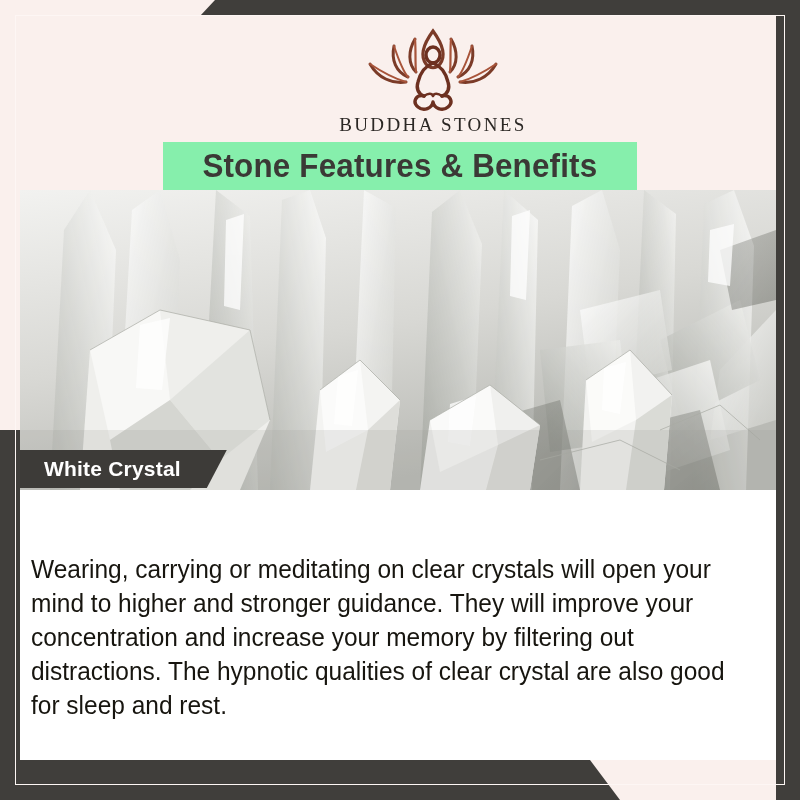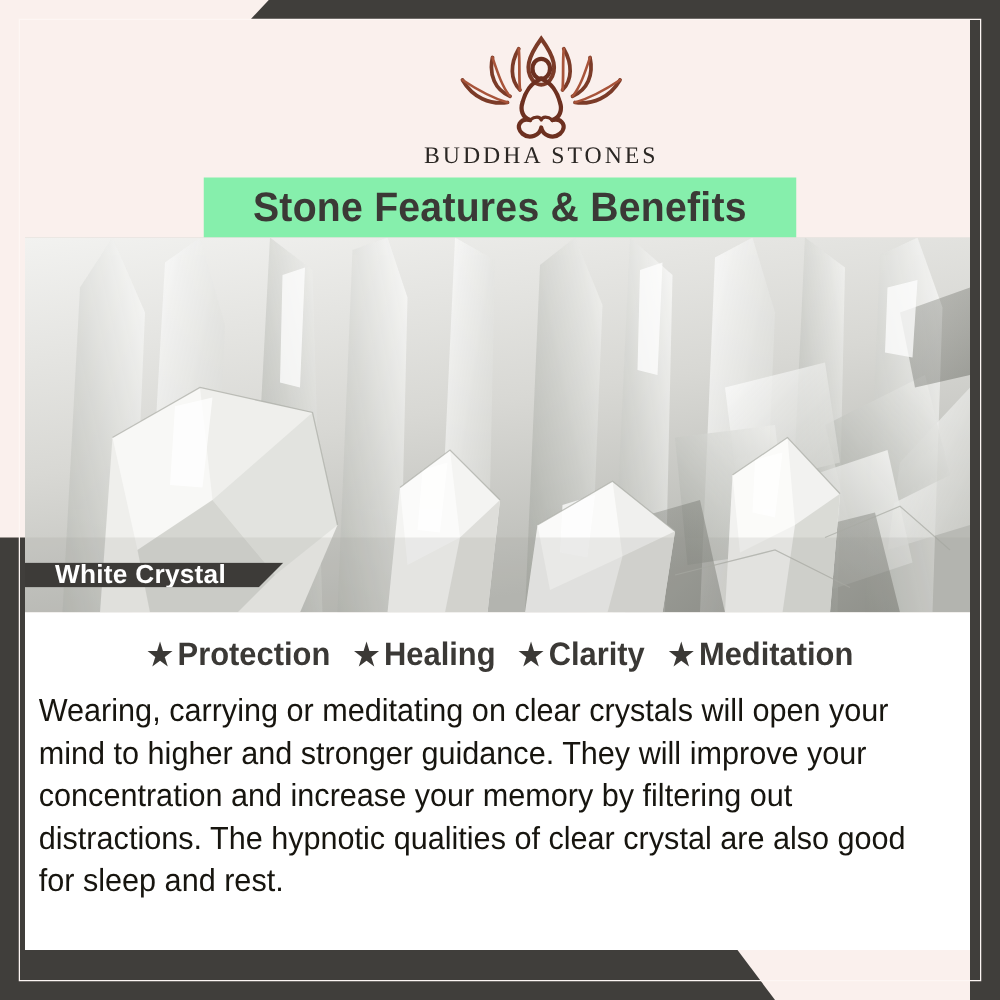--- a/index.html
+++ b/index.html
@@ -148,21 +148,21 @@
   .photo svg {
     display: block;
     width: 100%;
     height: 100%;
   }
 
   .photo-label {
     position: absolute;
     top: 450px;
     left: 20px;
-    height: 20px;
+    height: 38px;
     padding: 0 46px 0 24px;
     display: flex;
     align-items: center;
     background: #3d3b38;
     clip-path: polygon(0 0, 100% 0, calc(100% - 20px) 100%, 0 100%);
     z-index: 4;
   }
   .photo-label-text {
     font-family: "Liberation Sans", sans-serif;
     font-weight: bold;
@@ -375,22 +375,16 @@
 
       <rect x="0" y="240" width="756" height="60" fill="#9b9d95" opacity="0.18"></rect>
     </svg>
   </div>
 
   <div class="photo-label">
     <span class="photo-label-text">White Crystal</span>
   </div>
 
   <div class="body-panel">
-    <div class="benefits">
-      <span class="benefit"><span class="star">★</span><span>Protection</span></span>
-      <span class="benefit"><span class="star">★</span><span>Healing</span></span>
-      <span class="benefit"><span class="star">★</span><span>Clarity</span></span>
-      <span class="benefit"><span class="star">★</span><span>Meditation</span></span>
-    </div>
     <div class="paragraph">Wearing, carrying or meditating on clear crystals will open your mind to higher and stronger guidance. They will improve your concentration and increase your memory by filtering out distractions. The hypnotic qualities of clear crystal are also good for sleep and rest.</div>
   </div>
 
 </div>
 
 </body></html>

